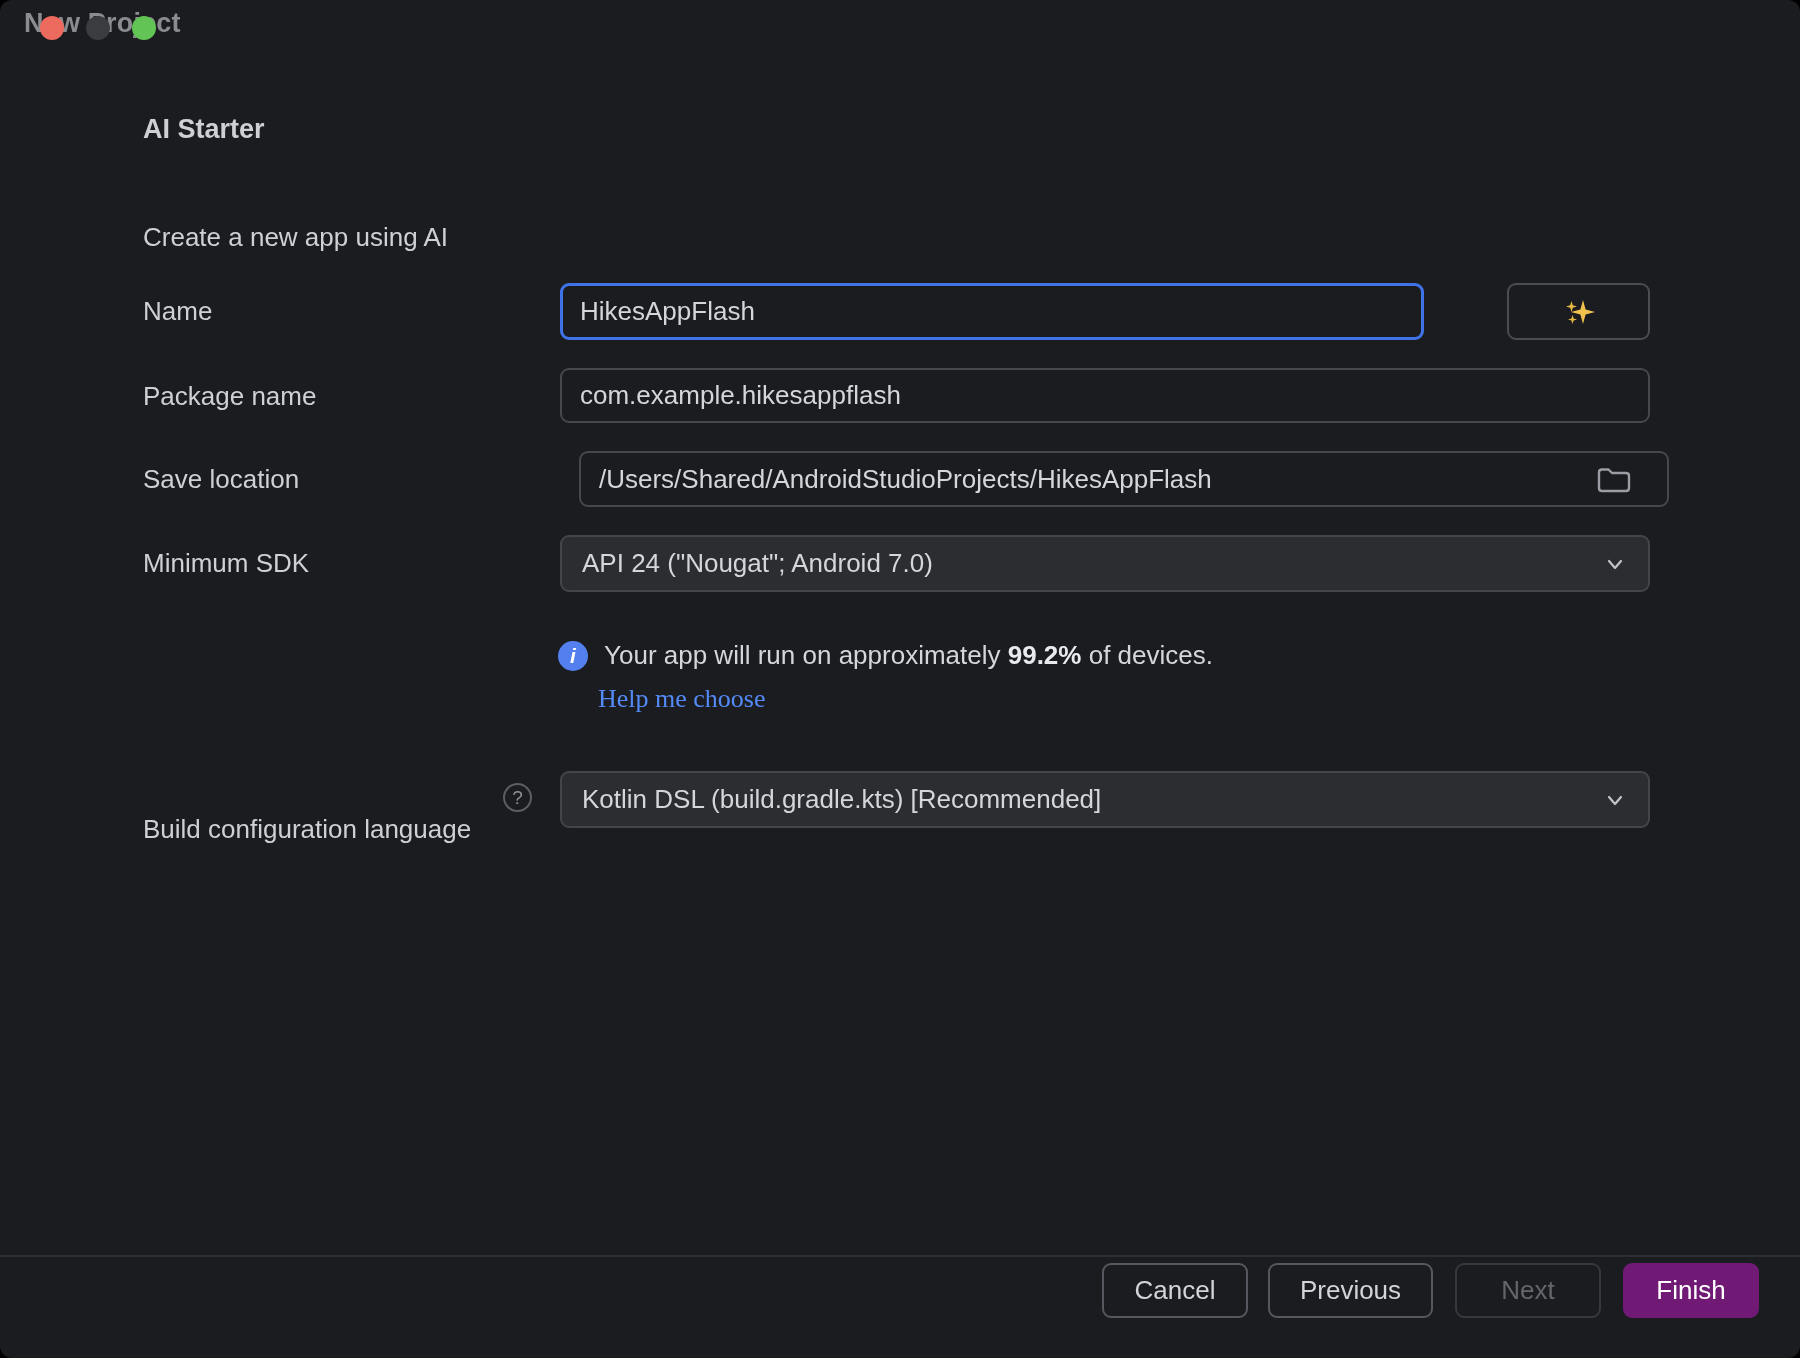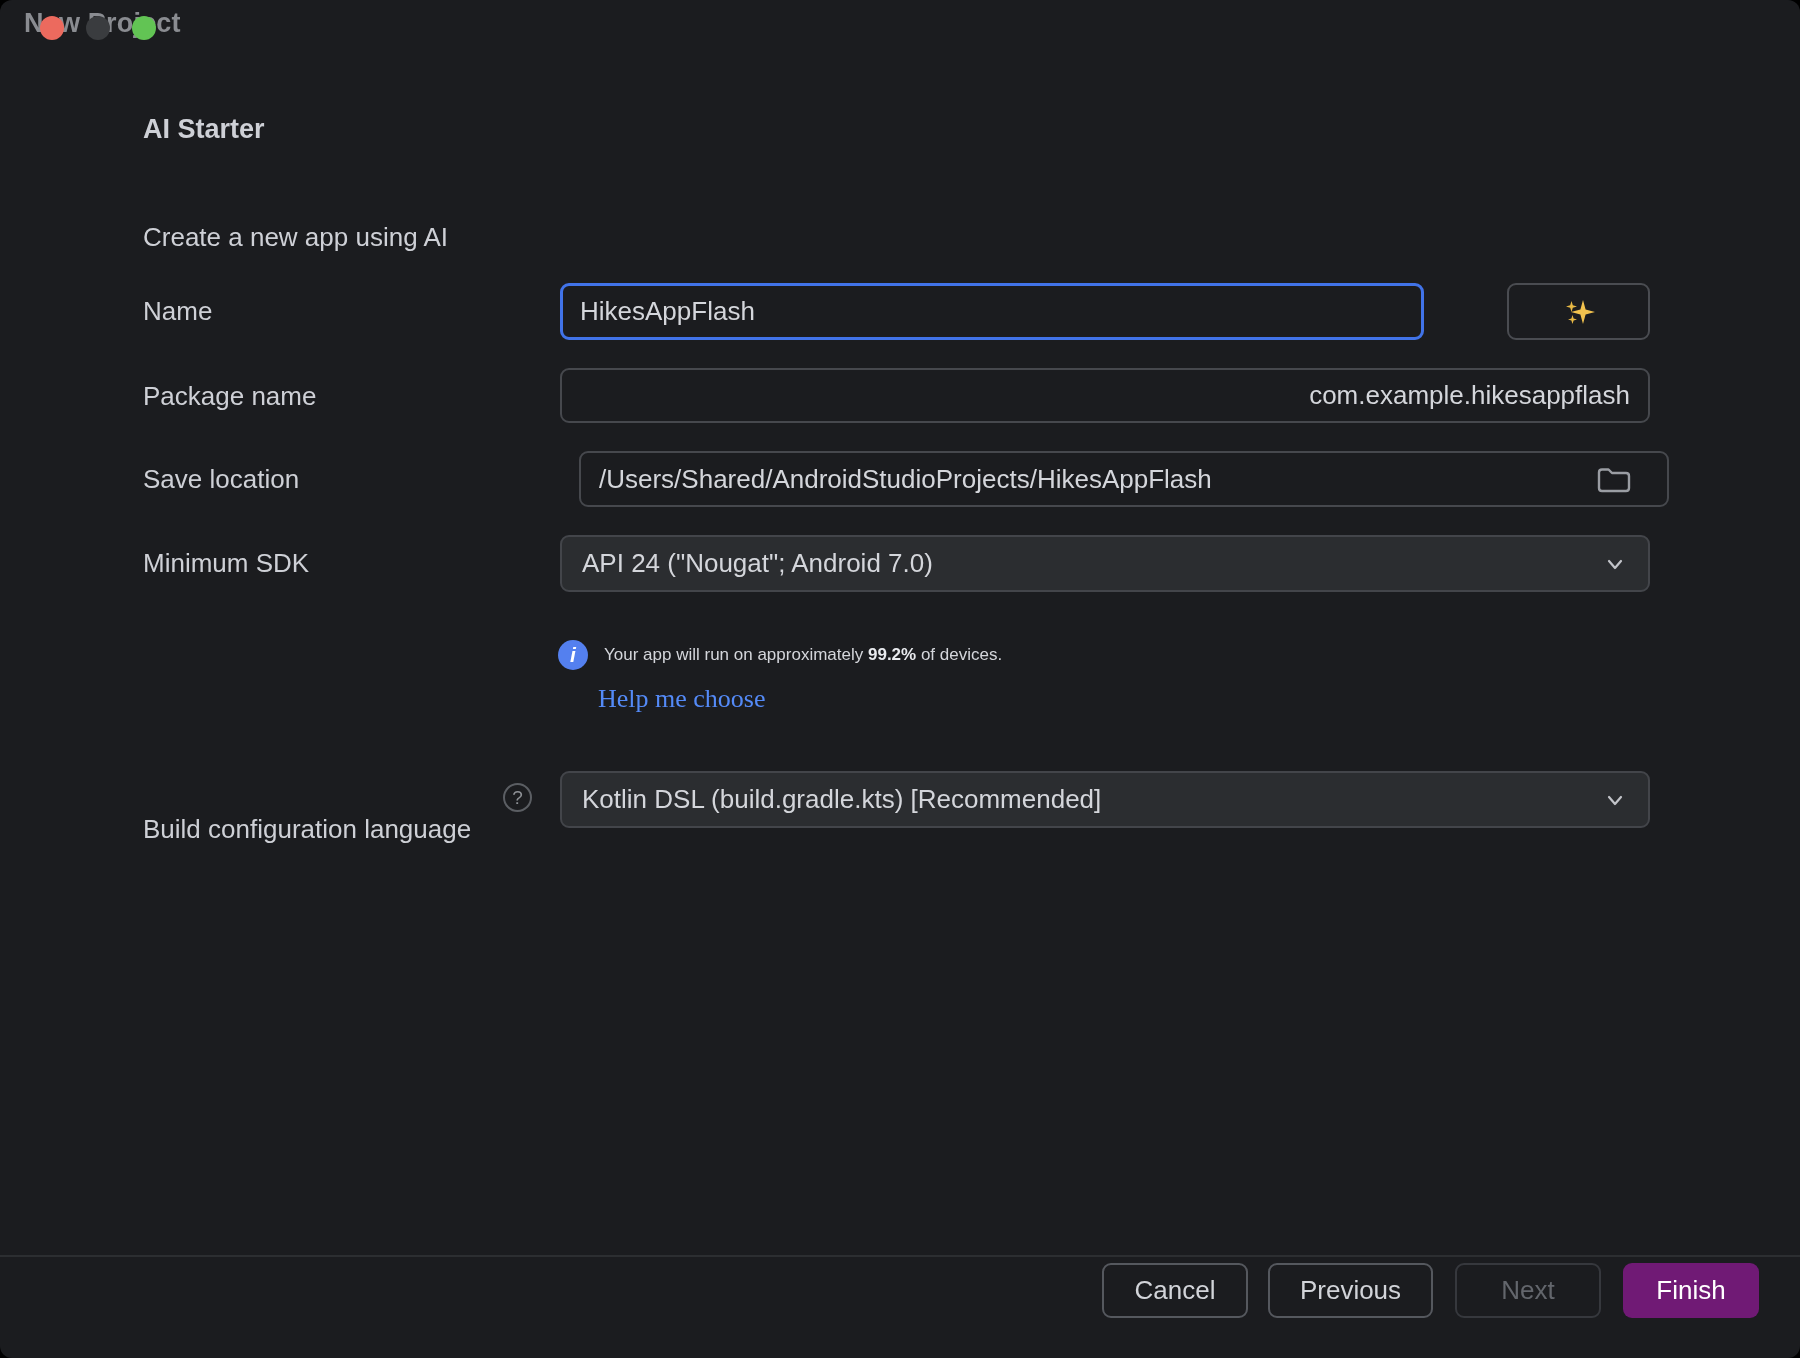--- a/index.html
+++ b/index.html
@@ -46,21 +46,21 @@
     border: 2px solid #46484d;
     border-radius: 9px;
     color: #d4d6db;
     font-family: "Liberation Sans", sans-serif;
     font-size: 26px;
     padding: 0 18px;
     outline: none;
   }
   .field.focused { border: 3px solid #4173e8; padding: 0 17px; }
   .f-name { left: 560px; top: 283px; width: 864px; height: 57px; }
-  .f-pkg  { left: 560px; top: 368px; width: 1090px; height: 55px; text-align: right; }
+  .f-pkg  { left: 560px; top: 368px; width: 1090px; height: 55px; }
   .f-save { left: 560px; top: 451px; width: 1090px; height: 56px; padding-right: 70px; margin-left: 19px; }
 
   .btn-sparkle {
     position: absolute; left: 1507px; top: 283px; width: 143px; height: 57px;
     background: transparent; border: 2px solid #4a4c51; border-radius: 9px;
     display: flex; align-items: center; justify-content: center; cursor: pointer;
   }
 
   .folder-btn {
     position: absolute; left: 1588px; top: 461px; width: 52px; height: 38px;
@@ -85,21 +85,21 @@
 
   
   .info-row { position: absolute; left: 558px; top: 640px; display: flex; align-items: center; gap: 16px; }
   .info-badge {
     width: 30px; height: 30px; border-radius: 50%;
     background: #5480ef; color: #fff;
     font-size: 21px; font-weight: bold; font-style: italic;
     display: flex; align-items: center; justify-content: center;
     flex: 0 0 auto;
   }
-  .info-text { font-size: 17px; color: #d4d6db; }
+  .info-text { font-size: 26px; color: #d4d6db; }
   .info-text b { color: #e8eaee; }
   .help-link {
     position: absolute; left: 598px; top: 684px;
     font-size: 26px; color: #548af7; cursor: pointer; text-decoration: none; font-family: Liberation Serif, serif;
   }
 
   .q-badge {
     position: absolute; left: 503px; top: 783px;
     width: 29px; height: 29px; border-radius: 50%;
     border: 2px solid #5b5e63; color: #8e9196;

